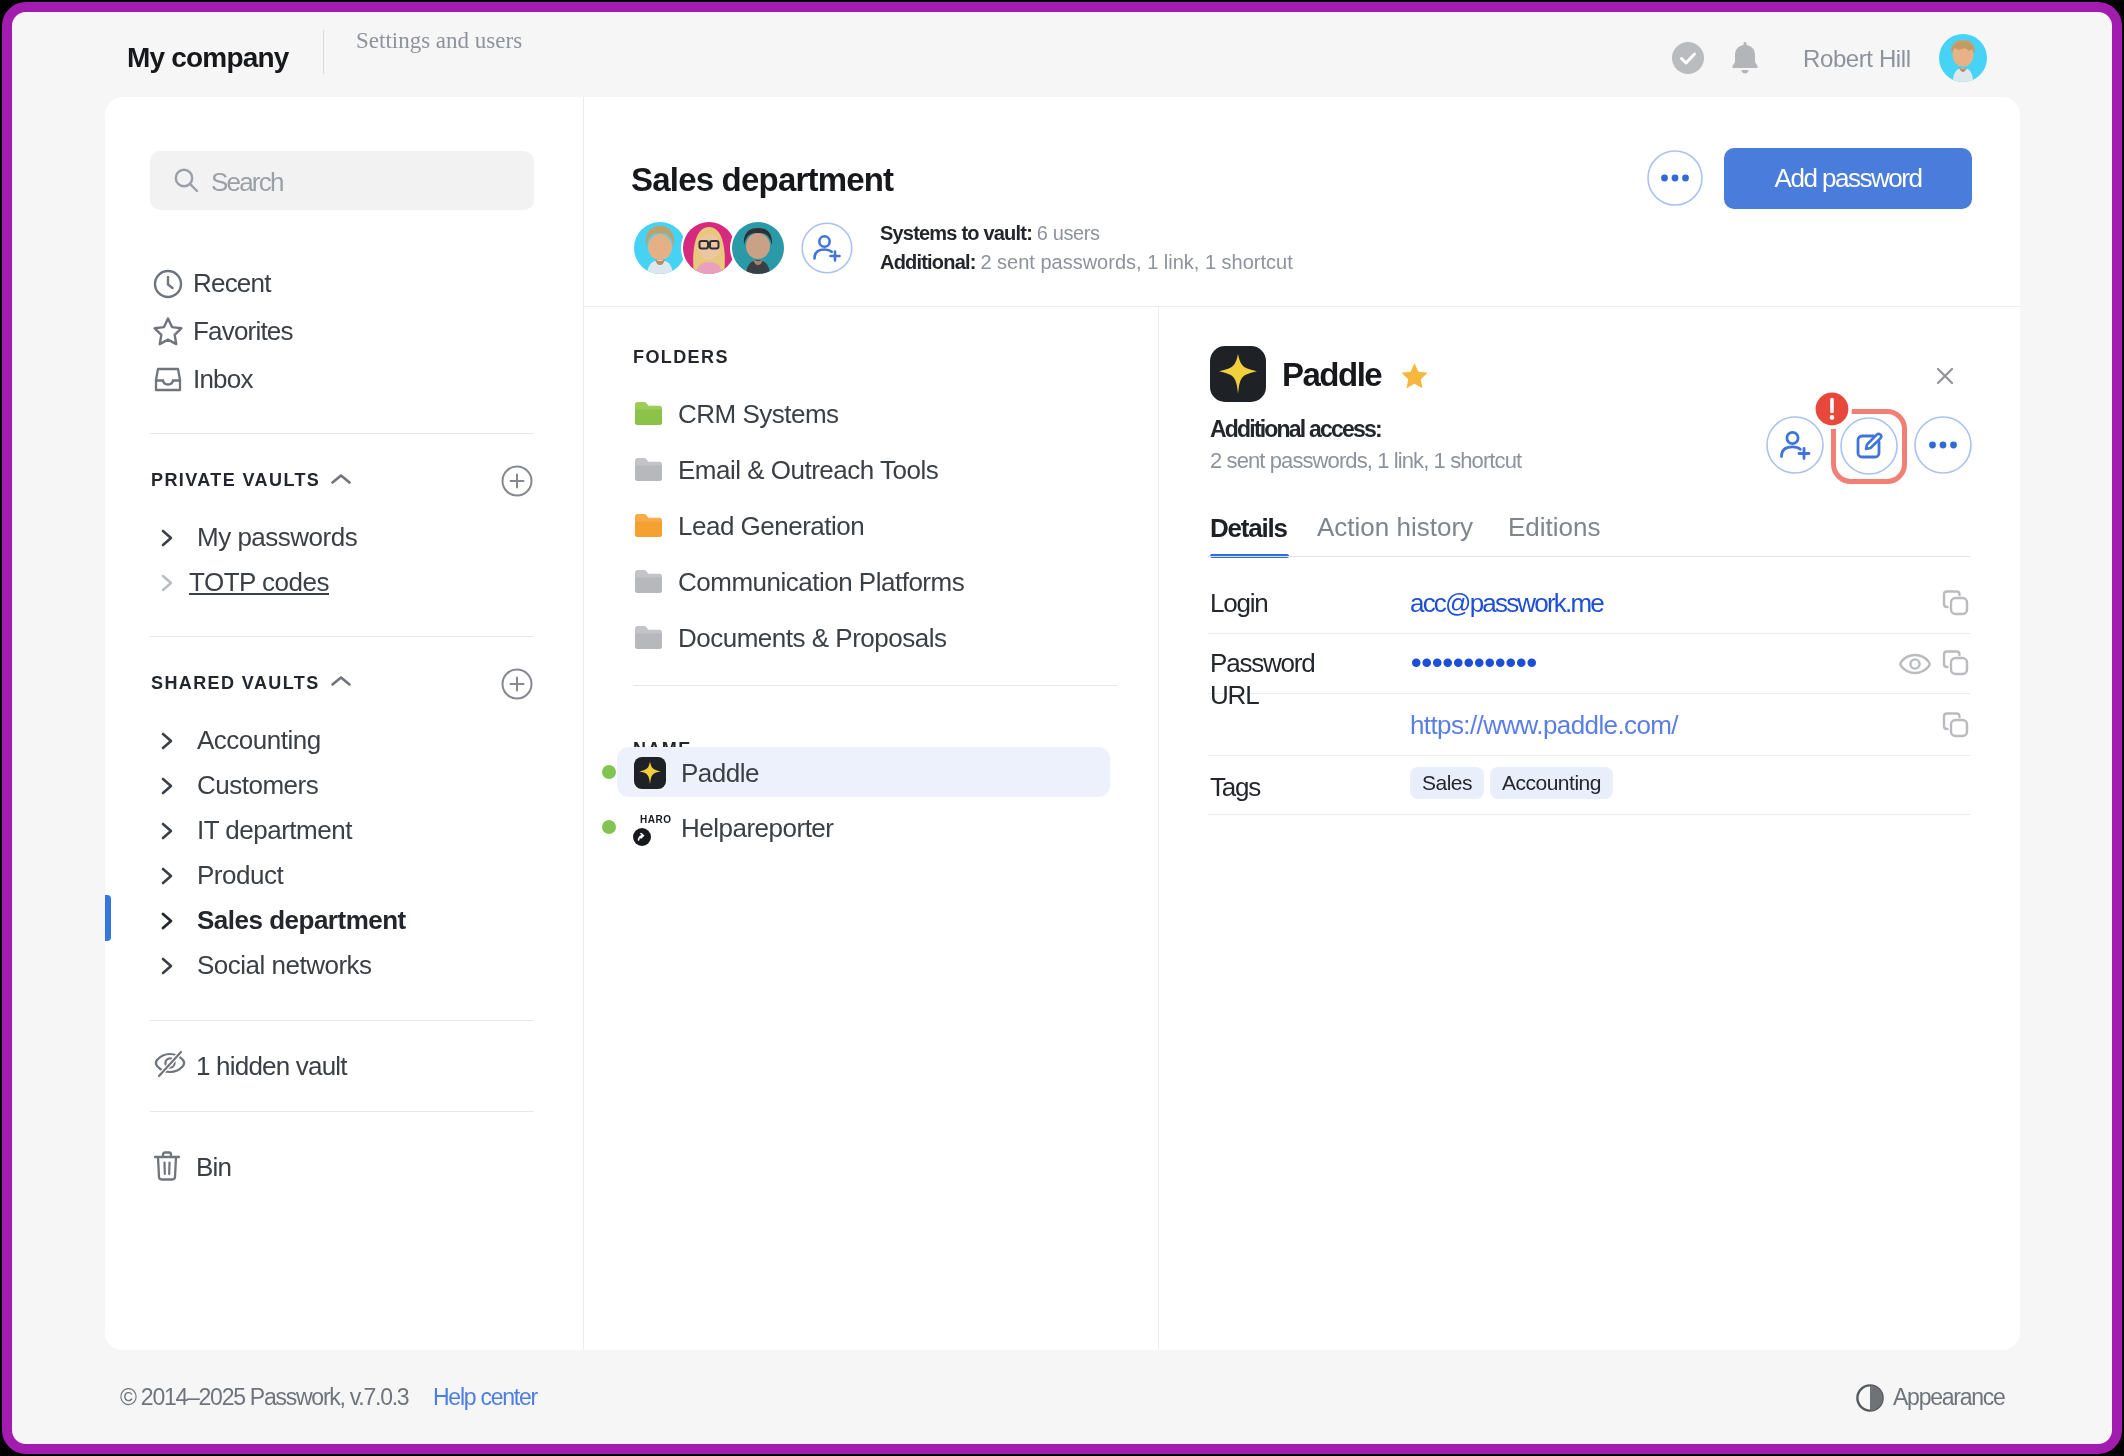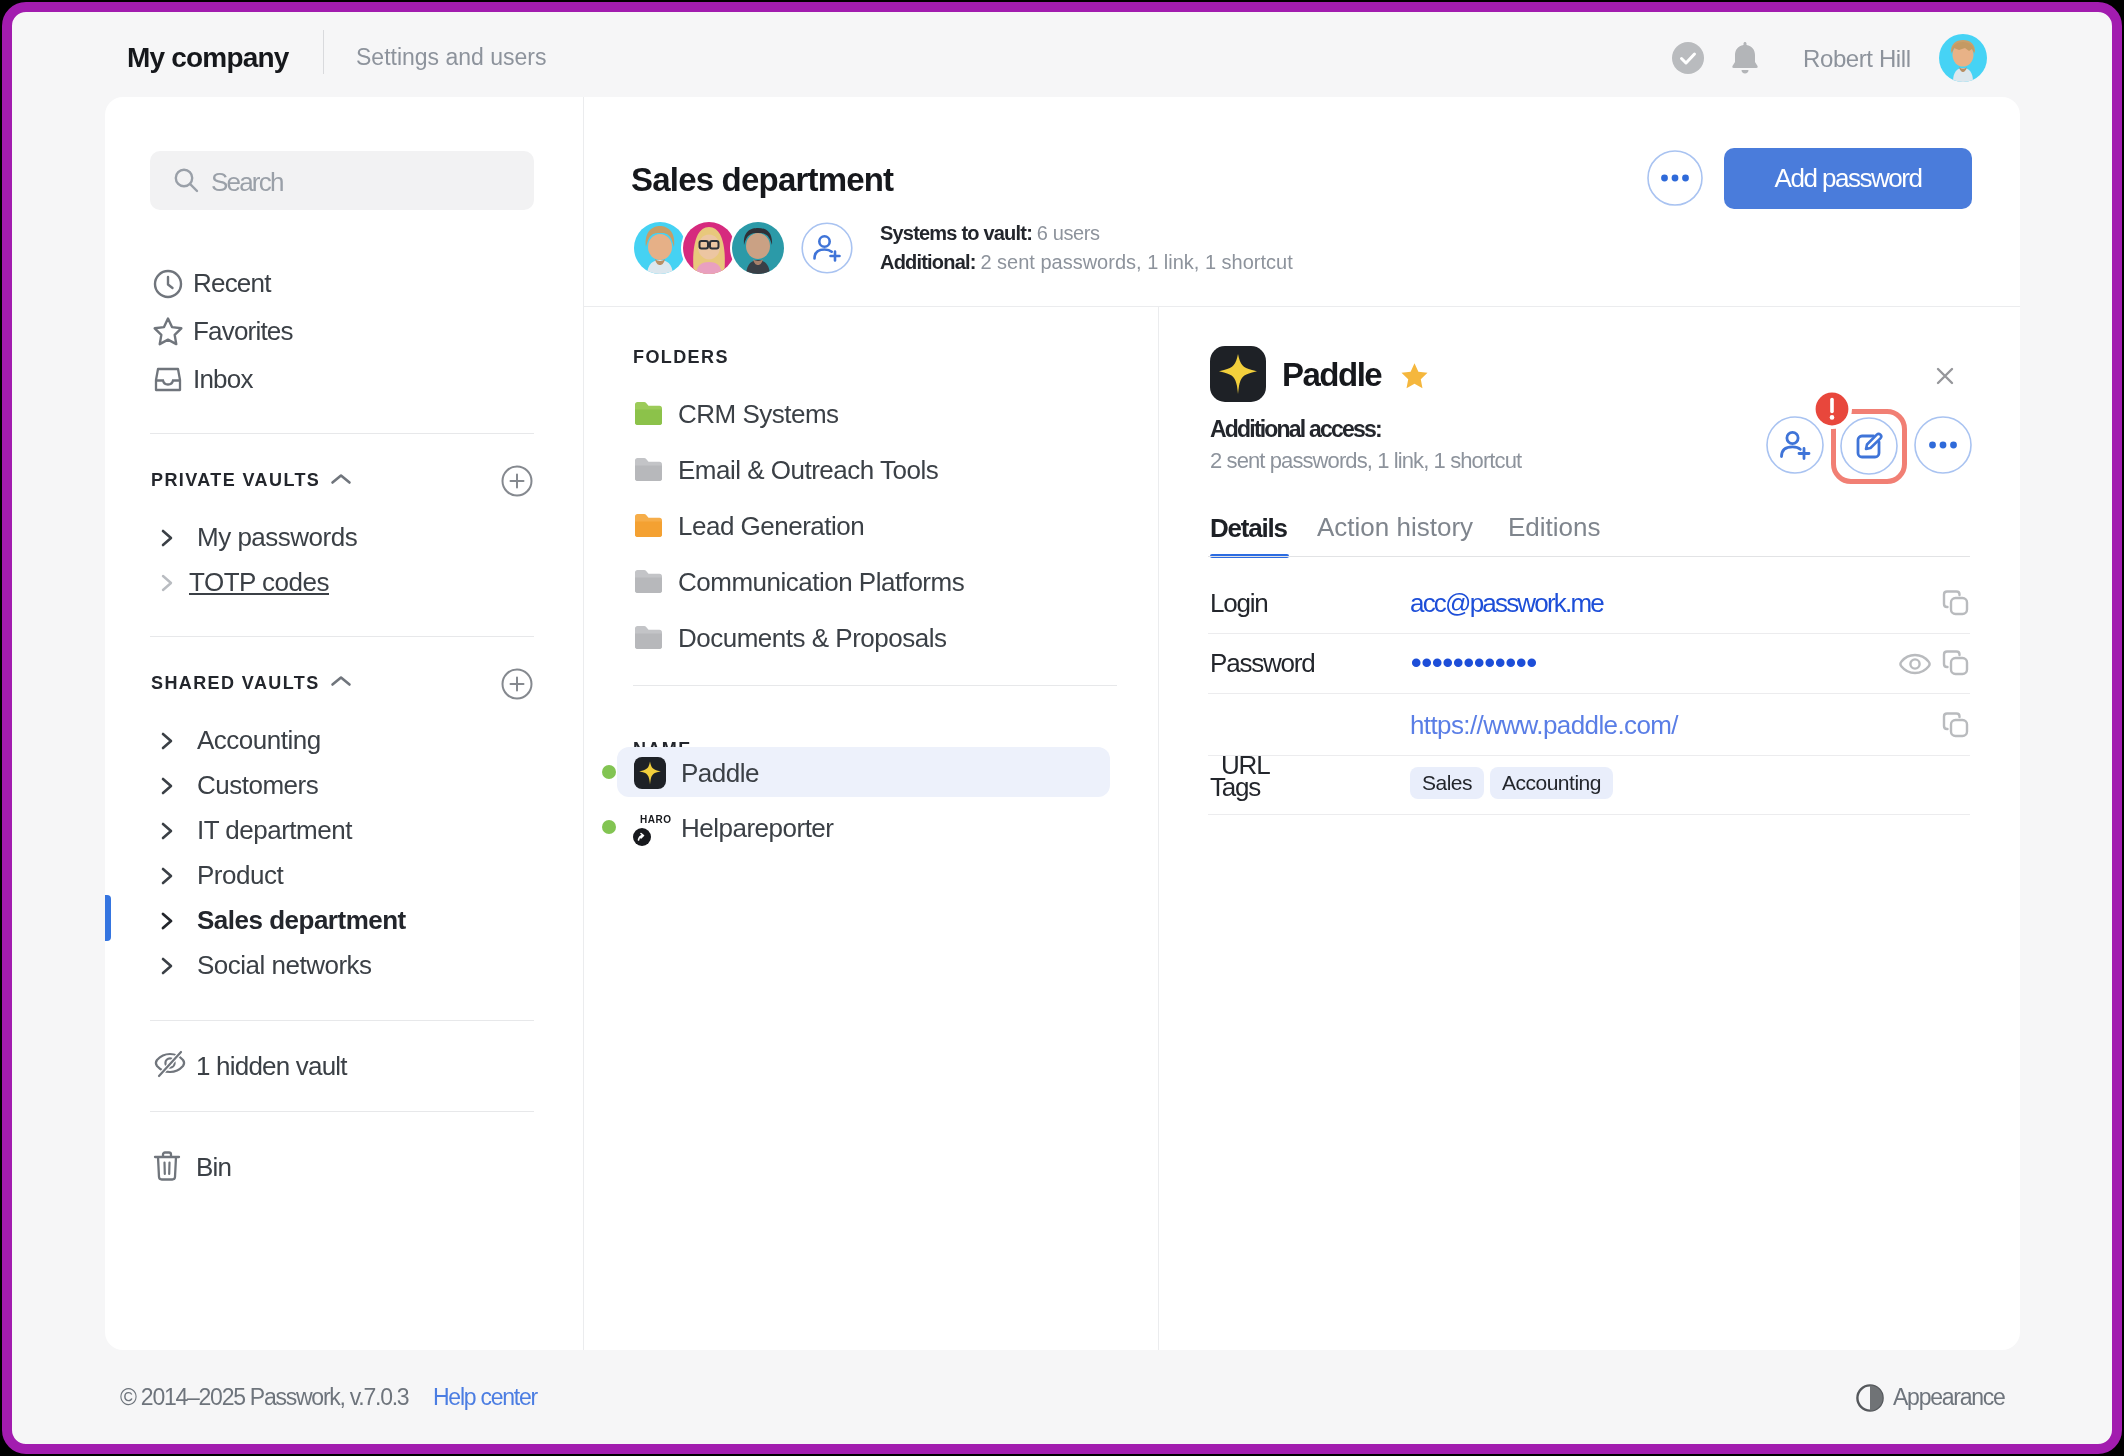--- a/index.html
+++ b/index.html
@@ -5,21 +5,21 @@
 * { margin:0; padding:0; box-sizing:border-box; }
 html,body { width:2124px; height:1456px; background:#000; font-family:"Liberation Sans", sans-serif; }
 .window {
   position:absolute; left:2px; top:2px; width:2120px; height:1452px;
   border:10px solid #a21caf; border-radius:24px; background:#f6f6f7; overflow:hidden;
 }
 .abs { position:absolute; }
 
 .h-title { left:127px; top:42px; font-size:28px; font-weight:bold; color:#16181c; letter-spacing:-0.8px; }
 .h-div { left:323px; top:30px; width:1px; height:44px; background:#d9dadd; }
-.h-settings { left:356px; top:44px; font-size:23px; color:#8d939c; letter-spacing:0; }
+.h-settings { left:356px; top:28px; font-size:23px; color:#8d939c; letter-spacing:0;font-family:Liberation Serif, serif; }
 .h-name { left:1803px; top:45px; font-size:24px; color:#8d939c; letter-spacing:-0.4px; }
 
 .panel { left:105px; top:97px; width:1915px; height:1253px; background:#fff; border-radius:18px; }
 .vline1 { left:583px; top:97px; width:1px; height:1253px; background:#ebecee; }
 .vline2 { left:1158px; top:306px; width:1px; height:1044px; background:#ebecee; }
 .hline-top { left:584px; top:306px; width:1436px; height:1px; background:#ebecee; }
 
 .search { left:150px; top:151px; width:384px; height:59px; background:#f2f2f3; border-radius:10px; }
 .search-txt { left:211px; top:167px; font-size:26px; color:#9aa0a8; letter-spacing:-1.8px; }
 .side-item { font-size:26px; color:#3b4046; letter-spacing:-0.8px; }
@@ -329,21 +329,21 @@
   <div class="abs f-value" style="left:1411px; top:646px; font-size:30px; font-weight:bold; letter-spacing:0;">••••••••••••</div>
   <svg class="abs" style="left:1898px; top:650px;" width="34" height="28" viewBox="0 0 34 28">
     <path d="M3.5 11.5 C7.5 6.5 12 5 17 5 C22 5 26.5 6.5 30.5 11.5 C32 13.2 32 14.8 30.5 16.5 C26.5 21.5 22 23 17 23 C12 23 7.5 21.5 3.5 16.5 C2 14.8 2 13.2 3.5 11.5 Z" fill="none" stroke="#b9bbbe" stroke-width="2.4"></path>
     <circle cx="17" cy="14" r="4.6" fill="none" stroke="#b9bbbe" stroke-width="2.4"></circle>
   </svg>
   <svg class="abs copyic" style="left:1941px; top:648px;" width="29" height="29" viewBox="0 0 29 29">
     <rect x="10" y="10" width="16" height="16" rx="4.5" fill="none" stroke="#b9bbbe" stroke-width="2.4"></rect>
     <path d="M6.5 19 L6 19 C4.3 19 3 17.7 3 16 L3 6.5 C3 4.8 4.3 3.5 6 3.5 L15.5 3.5 C17.2 3.5 18.5 4.8 18.5 6.5 L18.5 7" fill="none" stroke="#b9bbbe" stroke-width="2.4" stroke-linecap="round"></path>
   </svg>
   <div class="abs f-div" style="top:693px;"></div>
-  <div class="abs f-label" style="left:1210px; top:750px;margin-left:11px;">URL</div>
+  <div class="abs f-label" style="left:1210px; top:680px;">URL</div>
   <div class="abs f-value" style="left:1410px; top:710px; color:#5a7ee6; letter-spacing:-0.6px;">https://www.paddle.com/</div>
   <svg class="abs copyic" style="left:1941px; top:710px;" width="29" height="29" viewBox="0 0 29 29">
     <rect x="10" y="10" width="16" height="16" rx="4.5" fill="none" stroke="#b9bbbe" stroke-width="2.4"></rect>
     <path d="M6.5 19 L6 19 C4.3 19 3 17.7 3 16 L3 6.5 C3 4.8 4.3 3.5 6 3.5 L15.5 3.5 C17.2 3.5 18.5 4.8 18.5 6.5 L18.5 7" fill="none" stroke="#b9bbbe" stroke-width="2.4" stroke-linecap="round"></path>
   </svg>
   <div class="abs f-div" style="top:755px;"></div>
   <div class="abs f-label" style="left:1210px; top:772px;">Tags</div>
   <div class="abs chip" style="left:1410px; top:767px;">Sales</div>
   <div class="abs chip" style="left:1490px; top:767px;">Accounting</div>
   <div class="abs f-div" style="top:814px;"></div>

